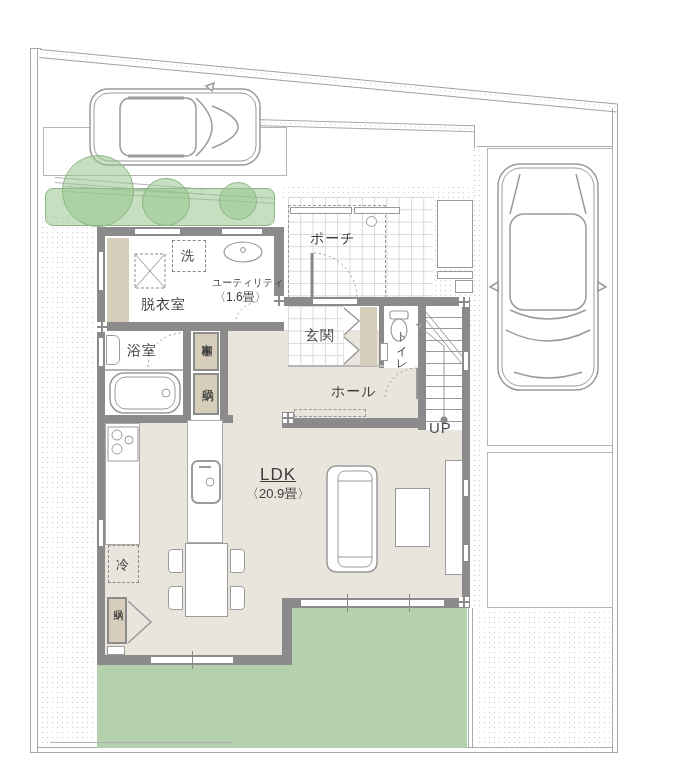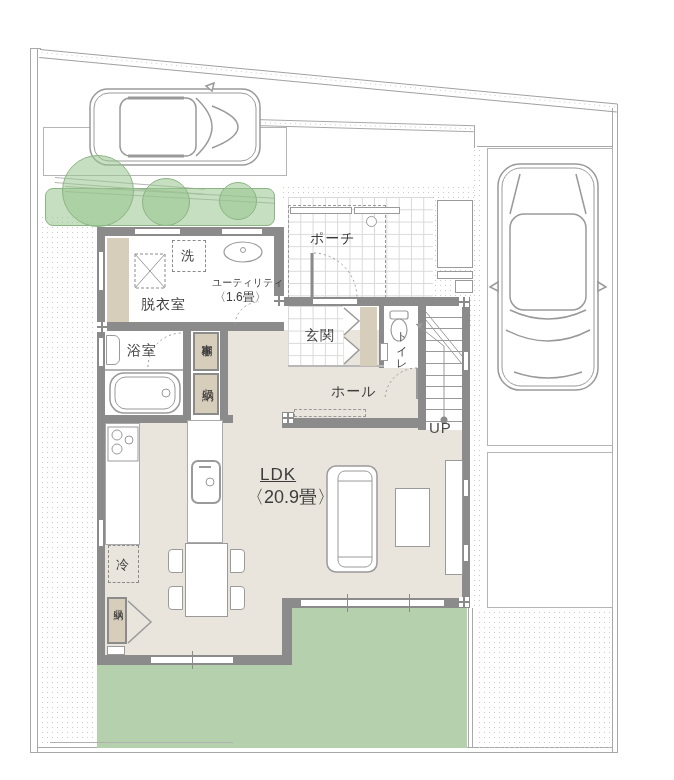--- a/index.html
+++ b/index.html
@@ -265,16 +265,16 @@
   <svg style="left:326px;top:465px;" width="52" height="108" viewBox="0 0 52 108">
     <rect x="1" y="1" width="50" height="106" rx="9" fill="#fff" stroke="#9a9a9a" stroke-width="1.5"></rect>
     <rect x="12" y="6" width="34" height="96" rx="7" fill="#fff" stroke="#9a9a9a" stroke-width="1"></rect>
     <line x1="12" y1="16" x2="46" y2="16" stroke="#9a9a9a" stroke-width="1"></line>
     <line x1="12" y1="92" x2="46" y2="92" stroke="#9a9a9a" stroke-width="1"></line>
   </svg>
   <div class="whitebox" style="left:395px;top:488px;width:35px;height:59px;"></div>
   <div class="whitebox" style="left:445px;top:460px;width:18px;height:115px;"></div>
 
   <div class="lbl" style="left:260px;top:465px;font-size:17px;letter-spacing:1px;text-decoration:underline;">LDK</div>
-  <div class="lbl" style="left:246px;top:485px;font-size:18px;letter-spacing:0;">〈20.9畳〉</div>
+  <div class="lbl" style="left:246px;top:485px;font-size:13px;letter-spacing:0;">〈20.9畳〉</div>
 
 
 </div>
 
 </body></html>

